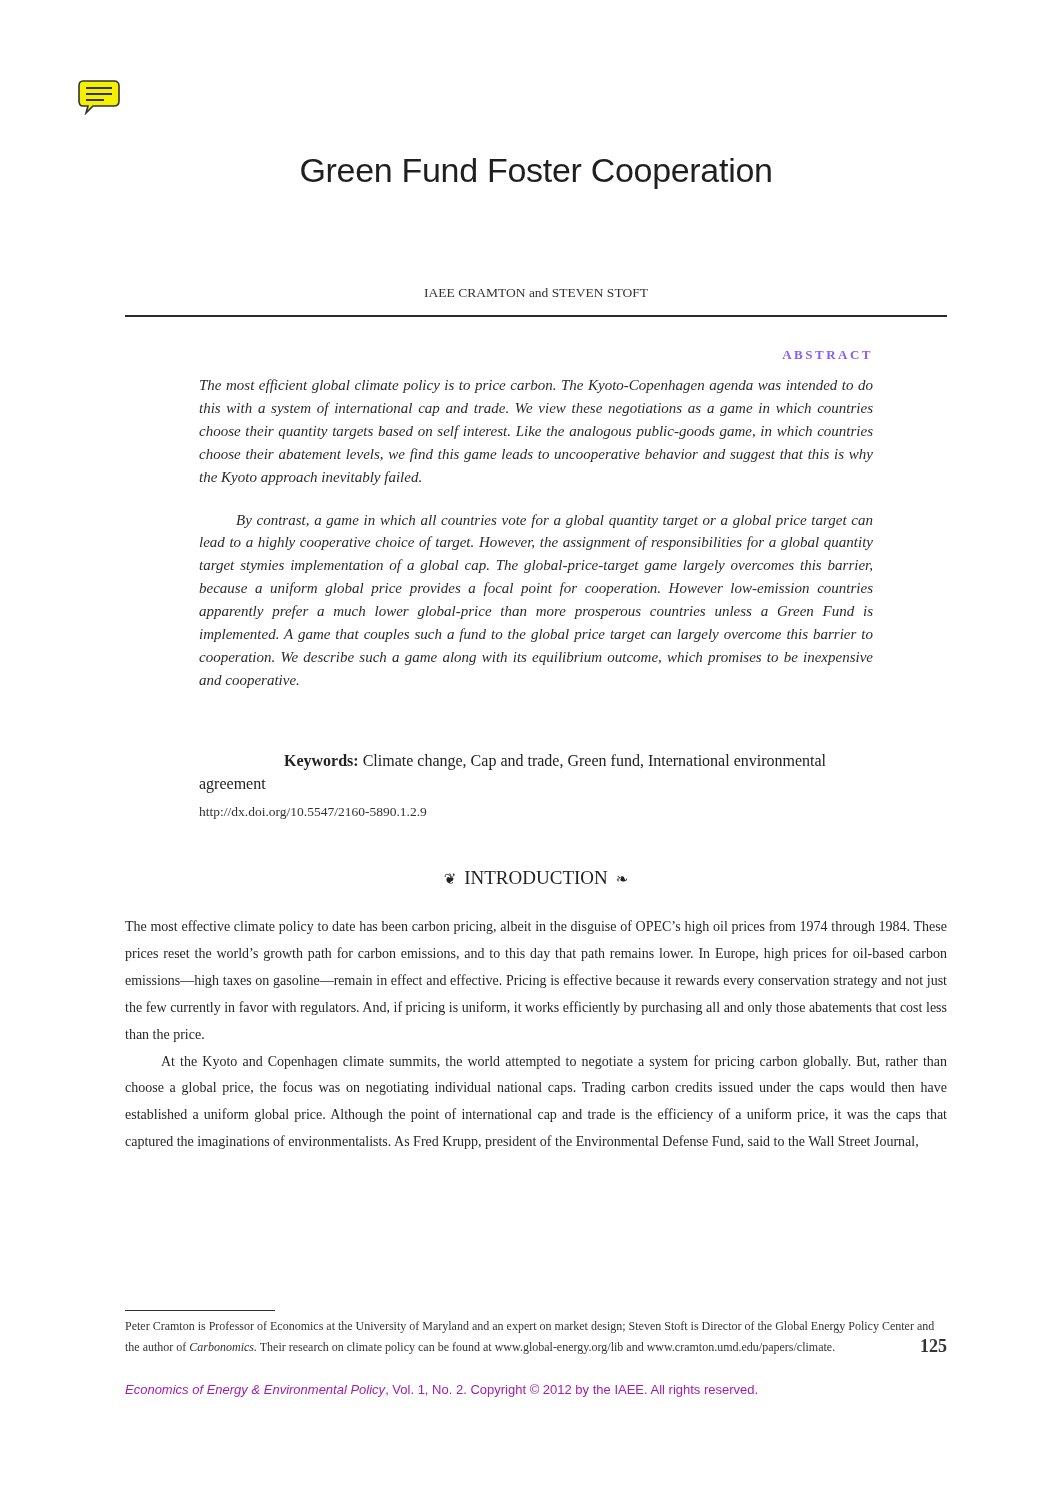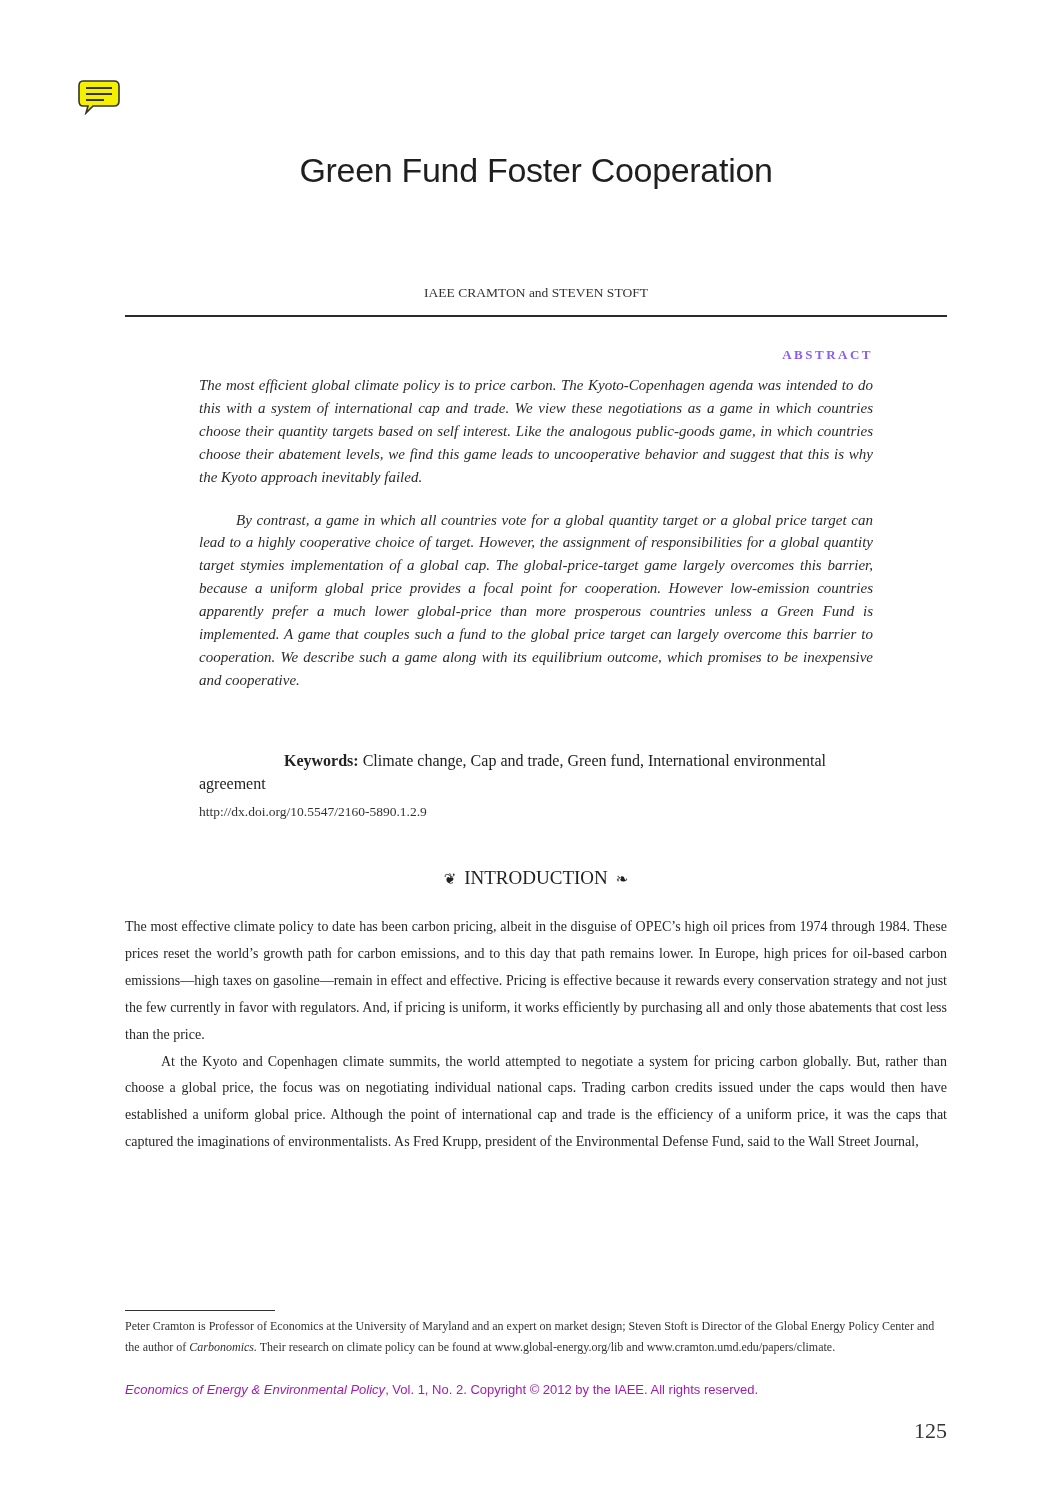--- a/index.html
+++ b/index.html
@@ -37,21 +37,21 @@
       font-size: 14px; line-height: 26.9px; text-align: justify; color: #262626; }
     .body-text p + p { text-indent: 36px; }
 
     .fn-rule { position: absolute; left: 125px; top: 1310px; width: 150px; height: 1px; background: #333; }
 
     .footnote { position: absolute; left: 125px; width: 822px; top: 1316px; font-size: 12px; line-height: 21px; color: #333; }
 
     .copyright { position: absolute; left: 125px; width: 822px; top: 1382px; font-family: "Liberation Sans", sans-serif; font-size: 13px; color: #a21caf; }
     .copyright .journal { font-style: italic; }
 
-    .page-number { position: absolute; right: 104px; top: 1418px; font-size: 22px; font-weight: normal; color: #333; }
+    .page-number { position: absolute; right: 104px; top: 1336px; font-size: 18px; font-weight: bold; color: #333; }
   </style>
 </head>
 <body>
 
 <div class="comment-icon">
   <svg width="44" height="36" viewBox="0 0 44 36">
     <path d="M6 2 H37 Q42 2 42 7 V22 Q42 27 37 27 H16 L9 34 L11 27 H6 Q2 27 2 22 V7 Q2 2 6 2 Z" fill="#f5f000" stroke="#333" stroke-width="1.6"></path>
     <line x1="9" y1="9" x2="35" y2="9" stroke="#333" stroke-width="2"></line>
     <line x1="9" y1="15" x2="35" y2="15" stroke="#333" stroke-width="2"></line>
     <line x1="9" y1="21" x2="27" y2="21" stroke="#333" stroke-width="2"></line>

